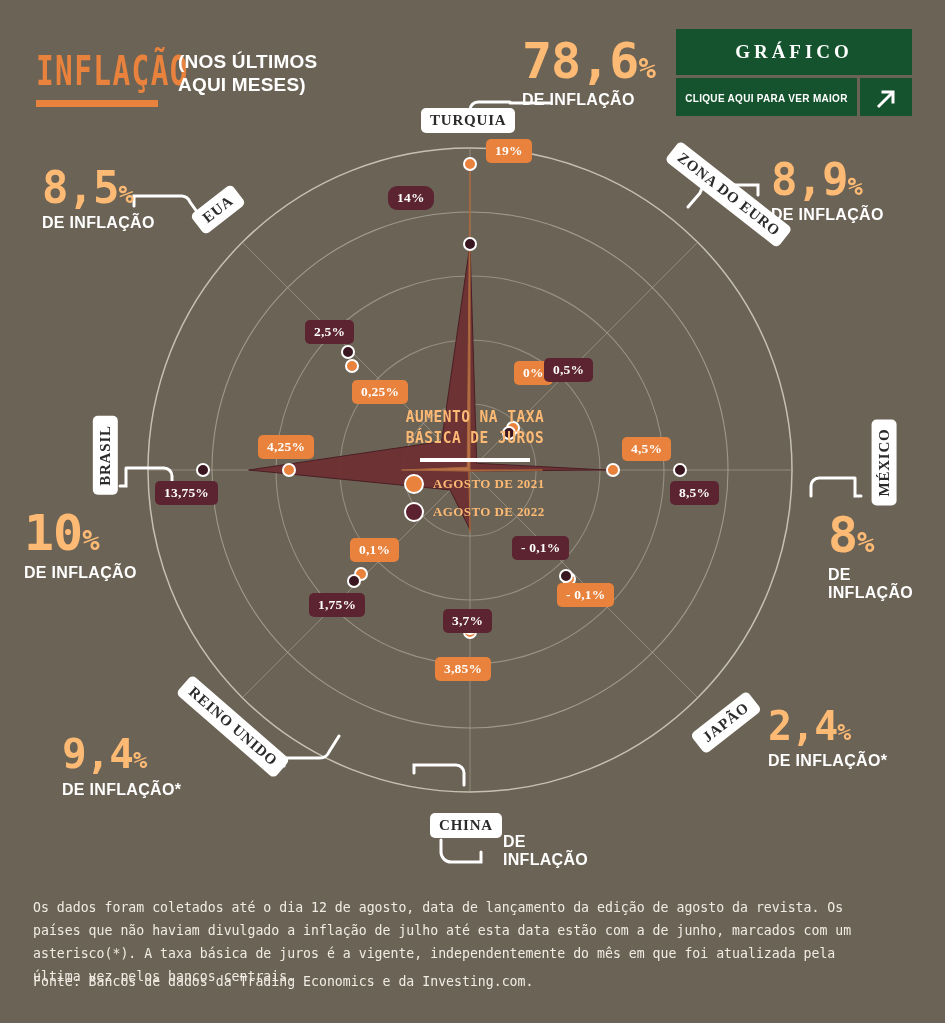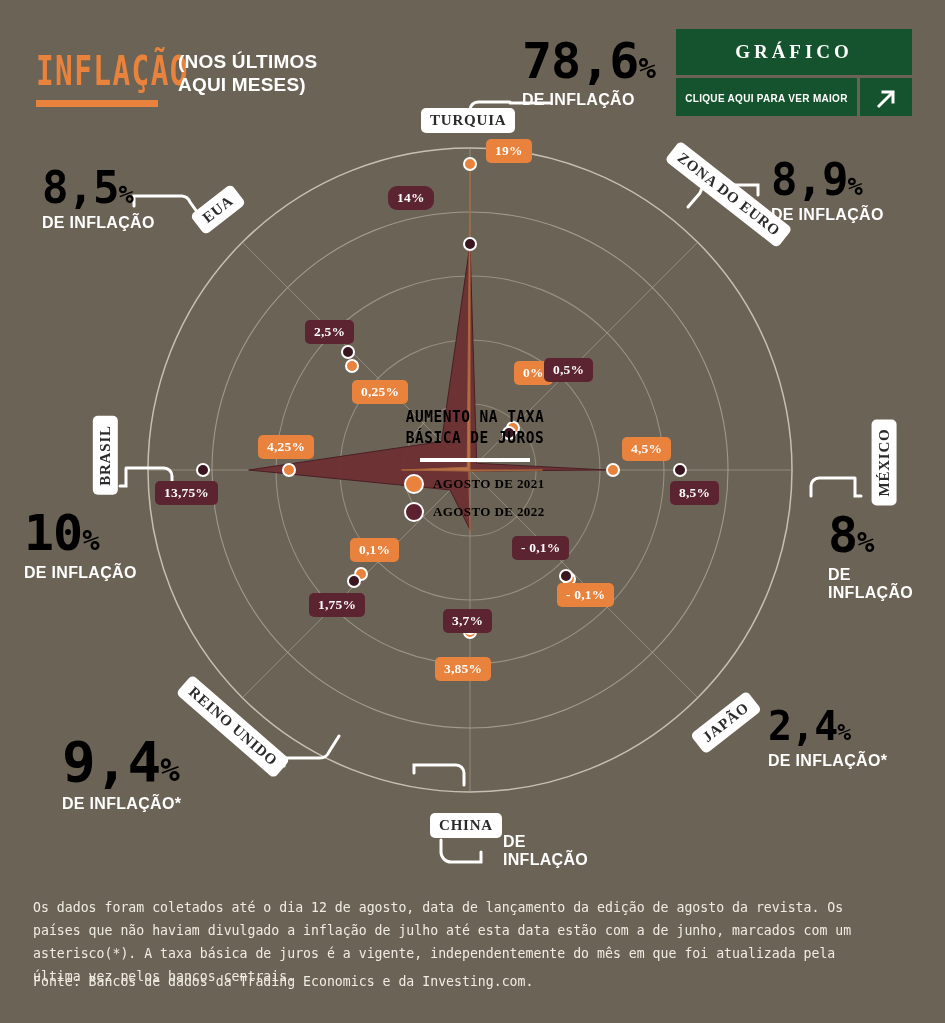--- a/index.html
+++ b/index.html
@@ -52,37 +52,37 @@
     width:52px;display:flex;align-items:center;justify-content:center;
     color:#fff;font-size:24px;font-weight:bold;
   }
 
   
   #radar-svg{position:absolute;left:0;top:0;}
 
   
   #legend{
     position:absolute;left:390px;top:406px;width:170px;
-    text-align:center;color:#000000;
+    text-align:center;color:#fdba74;
   }
   .legend-title{
     font-family:"DejaVu Sans Mono", monospace;
     font-size:14.5px;font-weight:bold;letter-spacing:.5px;line-height:1.32;
     transform:scaleY(1.12);transform-origin:center top;
   }
   .legend-rule{width:110px;height:4px;background:#fff;margin:14px auto 12px auto;}
   .legend-item{display:flex;align-items:center;gap:9px;margin:0 0 8px 14px;}
   .legend-dot{width:16px;height:16px;border-radius:50%;border:2px solid #fff;flex:none;}
   .legend-dot.c21{background:#e8823c;}
   .legend-dot.c22{background:#5d2230;}
   .legend-label{font-size:13px;font-weight:bold;letter-spacing:.4px;
     font-family:"Liberation Serif", serif;}
 
   
-  .big-pct{color:#000000;font-weight:bold;line-height:.92;
+  .big-pct{color:#fdba74;font-weight:bold;line-height:.92;
     font-family:"DejaVu Sans Mono", monospace;letter-spacing:-1px;}
   .big-pct .sym{font-size:.58em;}
   .sub-lbl{color:#fff;font-weight:bold;font-size:16px;letter-spacing:.3px;line-height:1.12;}
 
   .country-tag{
     position:absolute;background:#fff;color:#2b2b2b;
     font-weight:bold;border-radius:5px;
     padding:4px 9px 4px 9px;font-size:15px;letter-spacing:.8px;
     font-family:"Liberation Serif", serif;white-space:nowrap;
   }
@@ -245,21 +245,21 @@
     <div class="sub-lbl" style="margin-top:8px;">DE INFLAÇÃO</div>
   </div>
 
   <div style="position:absolute;left:828px;top:512px;">
     <div class="big-pct" style="font-size:50px;"><span>8</span><span class="sym">%</span></div>
     <div class="sub-lbl" style="margin-top:8px;white-space:pre-line;">DE
 INFLAÇÃO</div>
   </div>
 
   <div style="position:absolute;left:62px;top:736px;">
-    <div class="big-pct" style="font-size:56px;"><span>9,4</span><span class="sym">%</span></div>
+    <div class="big-pct" style="font-size:41px;"><span>9,4</span><span class="sym">%</span></div>
     <div class="sub-lbl" style="margin-top:7px;">DE INFLAÇÃO*</div>
   </div>
 
   <div style="position:absolute;left:768px;top:708px;">
     <div class="big-pct" style="font-size:40px;"><span>2,4</span><span class="sym">%</span></div>
     <div class="sub-lbl" style="margin-top:7px;">DE INFLAÇÃO*</div>
   </div>
 
   <div style="position:absolute;left:503px;top:824px;display:flex;align-items:flex-start;gap:12px;">
     <div class="sub-lbl" style="margin-top:9px;white-space:pre-line;">DE

